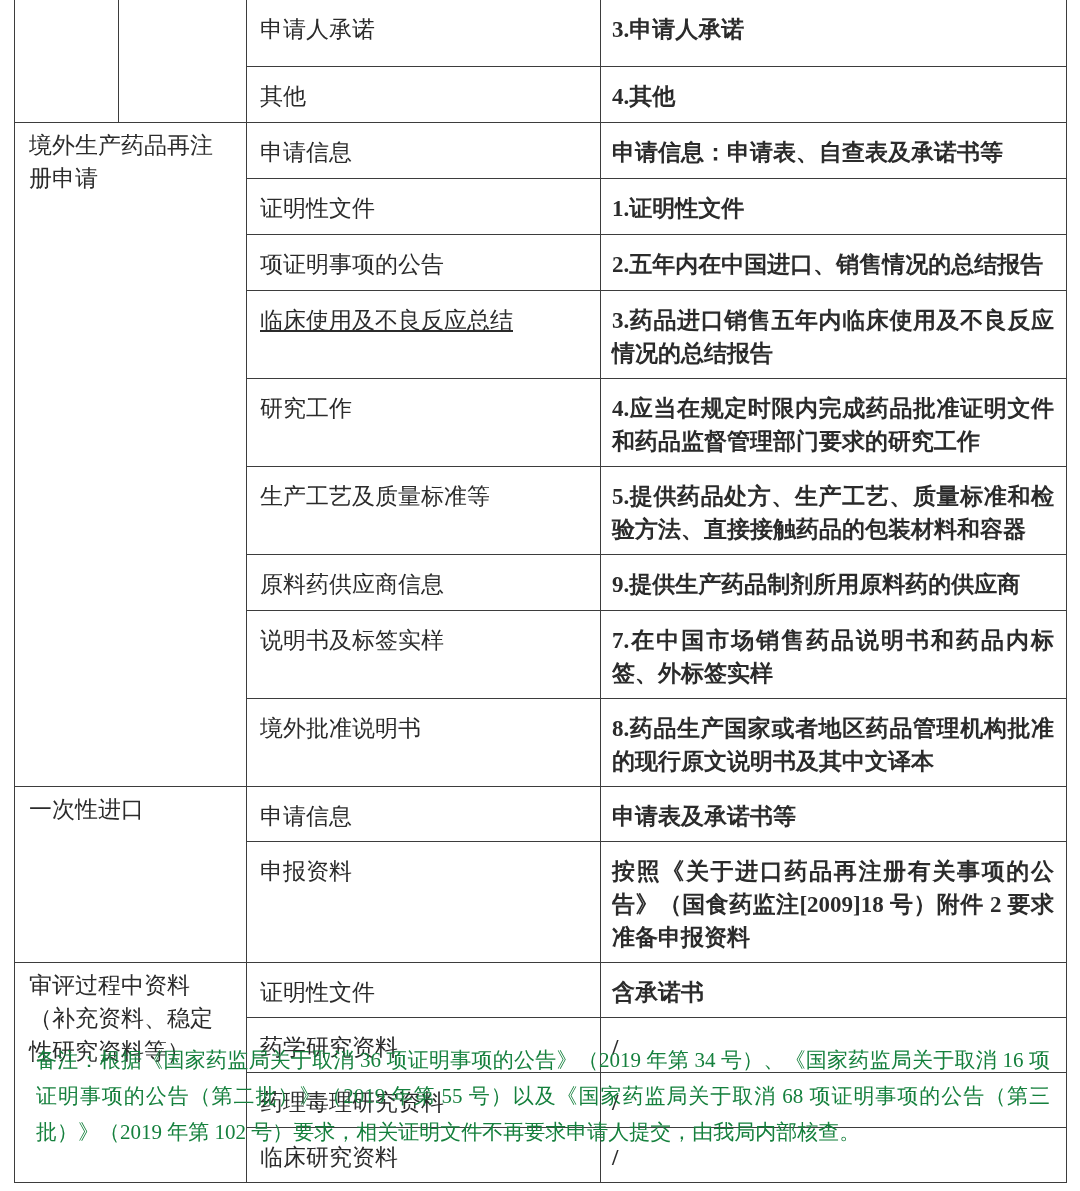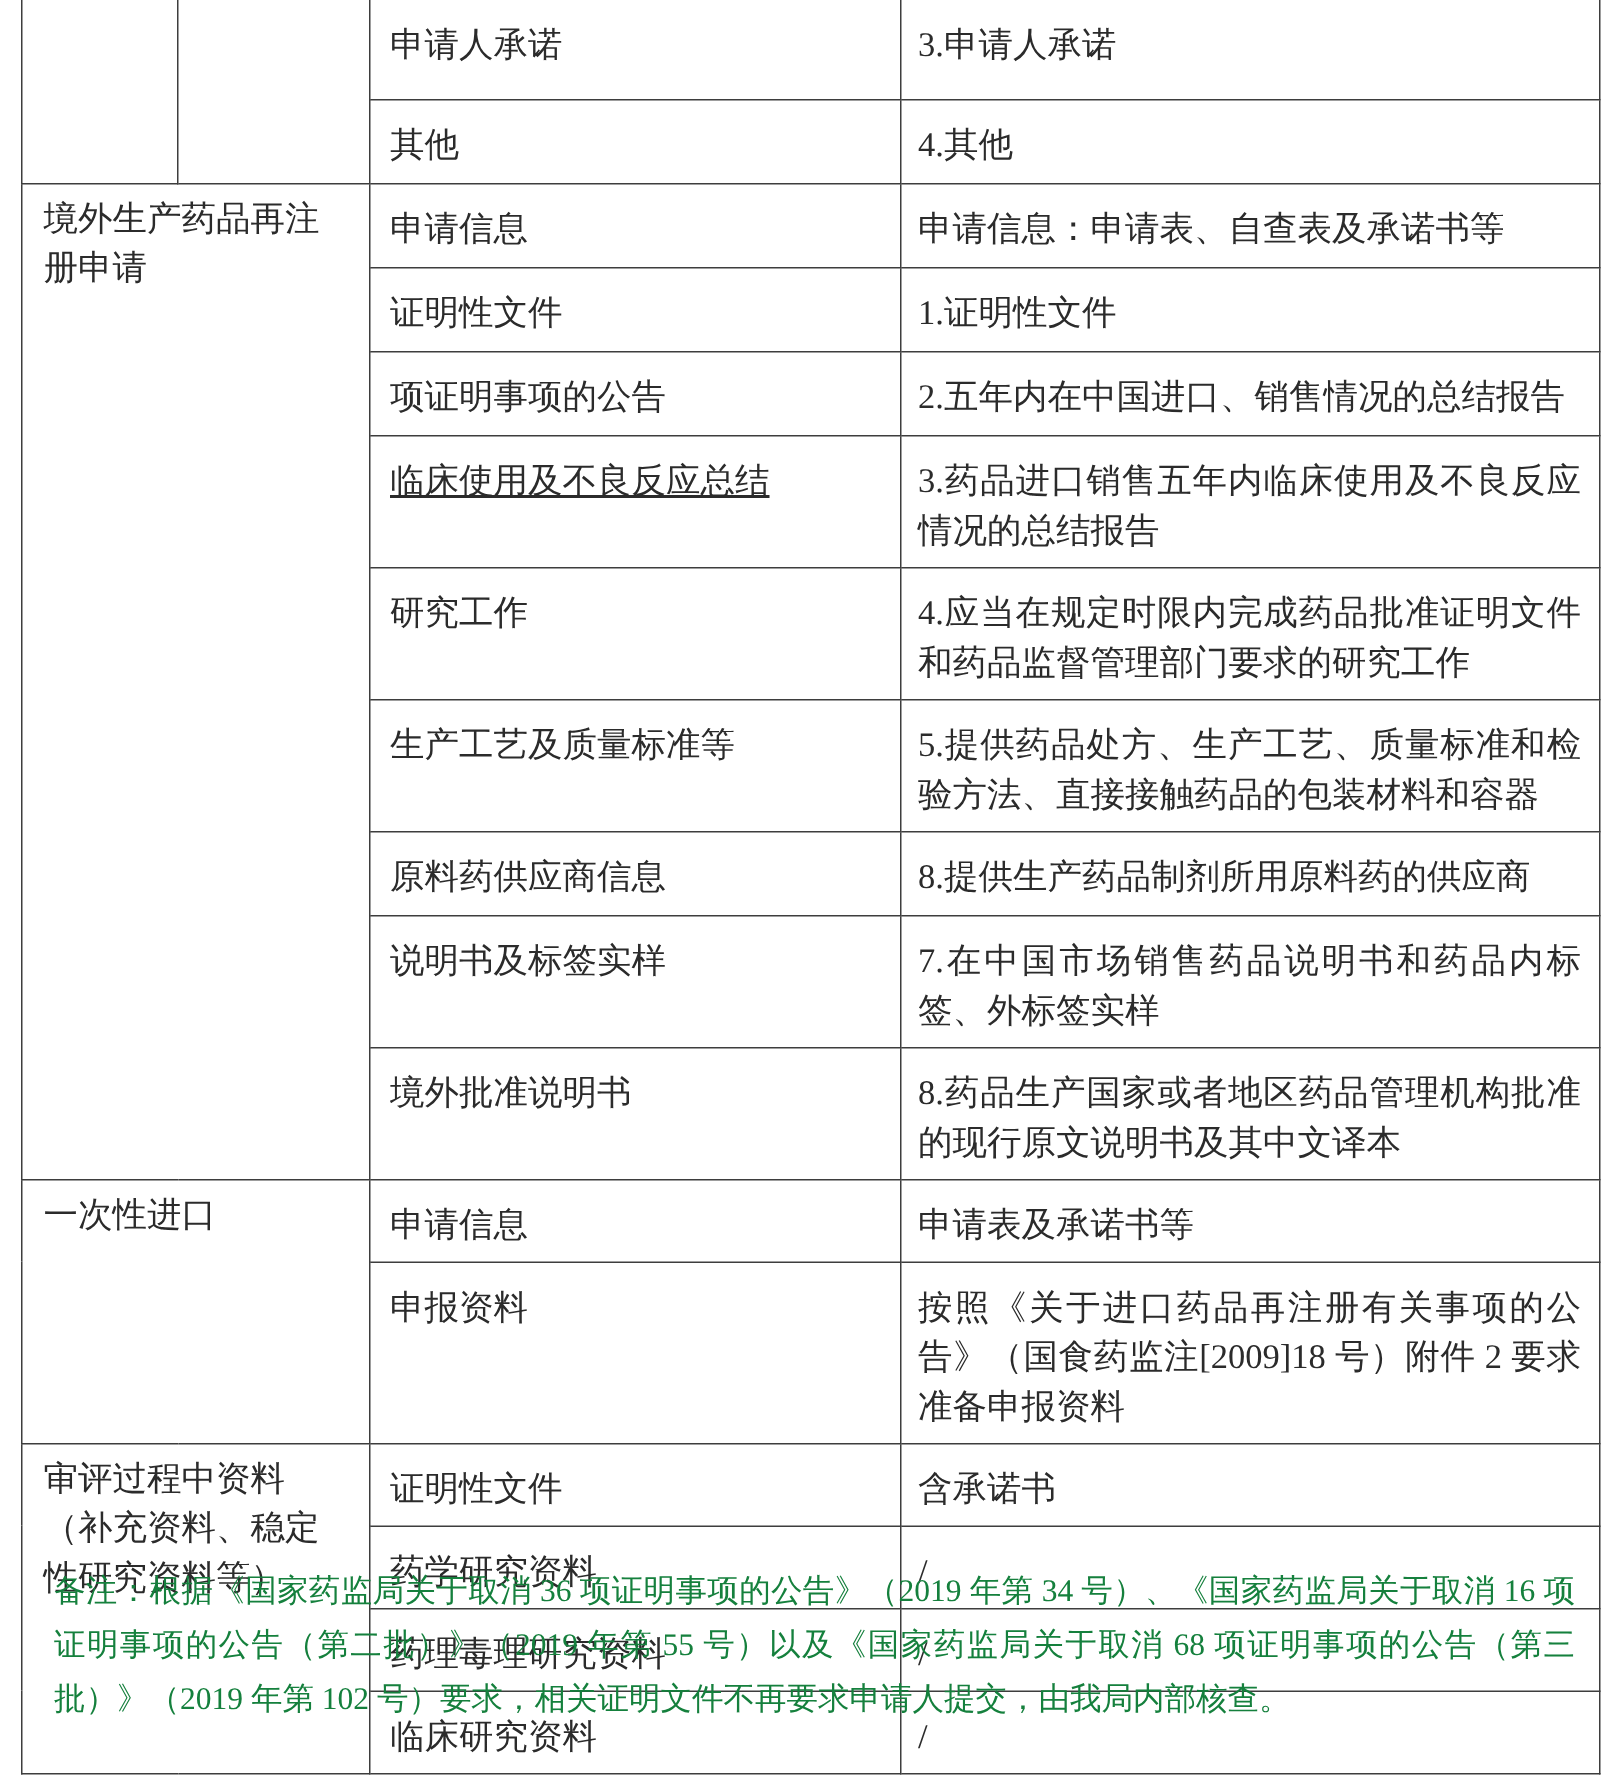--- a/index.html
+++ b/index.html
@@ -42,20 +42,21 @@
     padding: 6px 14px;
     line-height: 36px;
   }
   td.item {
     text-align: left;
     padding: 13px 8px 8px 13px;
   }
   td.desc {
     text-align: justify;
     padding: 13px 12px 8px 11px;
+    font-weight: bold;
   }
 
   
   .h50 { height: 50px; }
   .h52 { height: 52px; }
   .h54 { height: 54px; margin-left: 24px; }
   .h56 { height: 56px; }
   .h64 { height: 64px; }
   .h66 { height: 66px; }
   .h72 { height: 72px; text-decoration: underline; }
@@ -118,21 +119,21 @@
       <tr>
         <td class="item h66">研究工作</td>
         <td class="desc">4.应当在规定时限内完成药品批准证明文件和药品监督管理部门要求的研究工作</td>
       </tr>
       <tr>
         <td class="item h66">生产工艺及质量标准等</td>
         <td class="desc">5.提供药品处方、生产工艺、质量标准和检验方法、直接接触药品的包装材料和容器</td>
       </tr>
       <tr>
         <td class="item h56">原料药供应商信息</td>
-        <td class="desc">8.提供生产药品制剂所用原料药的供应商</td>
+        <td class="desc">9.提供生产药品制剂所用原料药的供应商</td>
       </tr>
       <tr>
         <td class="item h64">说明书及标签实样</td>
         <td class="desc">7.在中国市场销售药品说明书和药品内标签、外标签实样</td>
       </tr>
       <tr>
         <td class="item h66">境外批准说明书</td>
         <td class="desc">8.药品生产国家或者地区药品管理机构批准的现行原文说明书及其中文译本</td>
       </tr>
 

